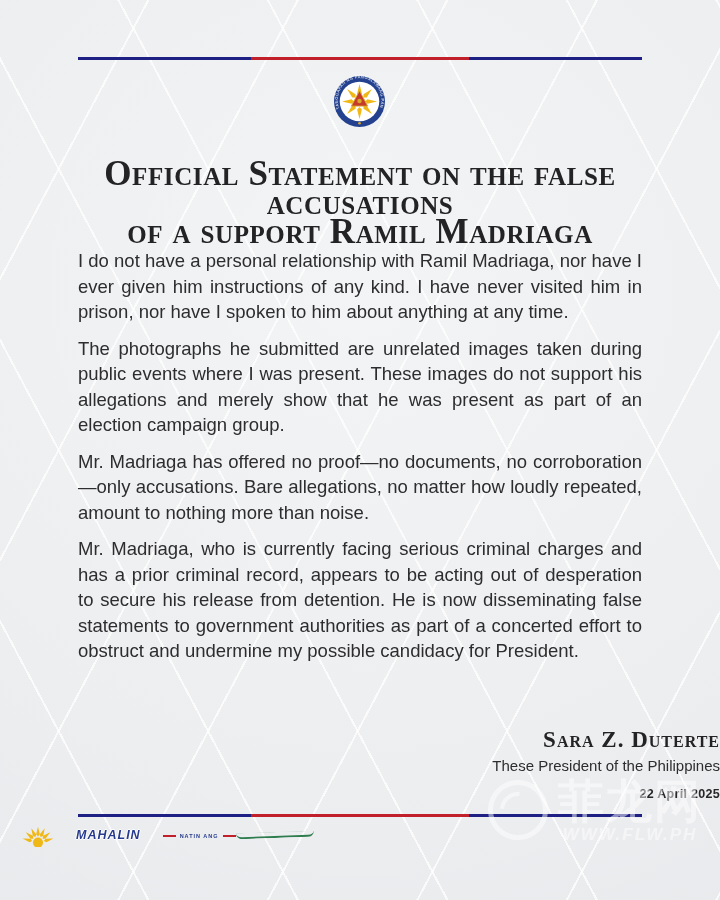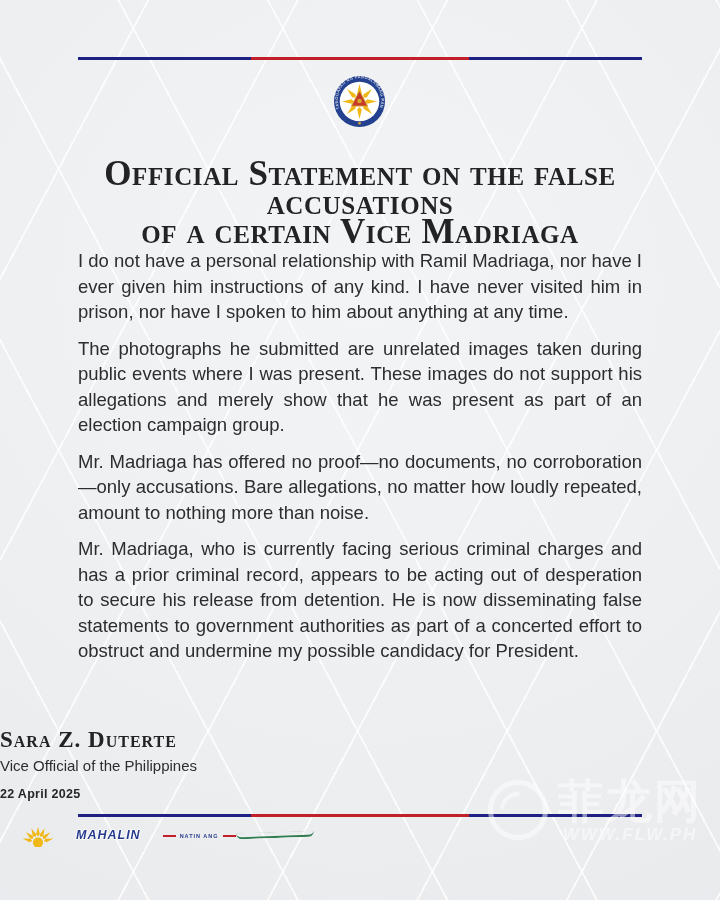--- a/index.html
+++ b/index.html
@@ -44,21 +44,21 @@
 
   
   .statement{
     position:absolute;top:248px;left:78px;width:564px;
     font-size:18.5px;line-height:25.5px;color:var(--text);
     text-align:justify;
   }
   .statement p{margin:0 0 11px 0;}
 
   
-  .signature{position:absolute;top:726px;left:0;right:0;text-align:left;}
+  .signature{position:absolute;top:726px;left:0;right:0;text-align:right;}
   .sig-name{
     font-family:"Liberation Serif","DejaVu Serif",serif;
     font-variant:small-caps;font-weight:700;
     font-size:23px;line-height:27px;letter-spacing:1px;color:#232325;
   }
   .sig-role{font-size:15px;line-height:19px;color:#2d2d30;margin-top:3px;}
   .sig-date{font-size:12.5px;line-height:15px;font-weight:700;letter-spacing:.3px;color:#27272a;margin-top:12px;}
 
   
   .footer-logo{
@@ -129,33 +129,33 @@
         <use href="#sealRay" transform="rotate(315 26 26)"></use>
       </g>
       <path class="seal-triangle" d="M26 15.5 L34 30.5 L18 30.5 Z"></path>
       <circle class="seal-core" cx="26" cy="25.5" r="2.2"></circle>
       <circle class="seal-star" cx="26" cy="47.3" r="1.3"></circle>
     </svg>
   </div>
 
   <h1 class="title">
     <span style="display:block">Official Statement on the false accusations</span>
-    <span style="display:block">of a certain Vice Madriaga</span>
+    <span style="display:block">of a support Ramil Madriaga</span>
   </h1>
 
   <div class="statement">
     <p>I do not have a personal relationship with Ramil Madriaga, nor have I ever given him instructions of any kind. I have never visited him in prison, nor have I spoken to him about anything at any time.</p>
     <p>The photographs he submitted are unrelated images taken during public events where I was present. These images do not support his allegations and merely show that he was present as part of an election campaign group.</p>
     <p>Mr. Madriaga has offered no proof—no documents, no corroboration—only accusations. Bare allegations, no matter how loudly repeated, amount to nothing more than noise.</p>
     <p>Mr. Madriaga, who is currently facing serious criminal charges and has a prior criminal record, appears to be acting out of desperation to secure his release from detention. He is now disseminating false statements to government authorities as part of a concerted effort to obstruct and undermine my possible candidacy for President.</p>
   </div>
 
   <div class="signature">
     <div class="sig-name">Sara Z. Duterte</div>
-    <div class="sig-role">Vice Official of the Philippines</div>
+    <div class="sig-role">These President of the Philippines</div>
     <div class="sig-date">22 April 2025</div>
   </div>
 
   <div class="rule rule-bottom">
     <div class="seg-blue"></div>
     <div class="seg-red"></div>
     <div class="seg-blue"></div>
   </div>
 
   <div class="footer-logo">

